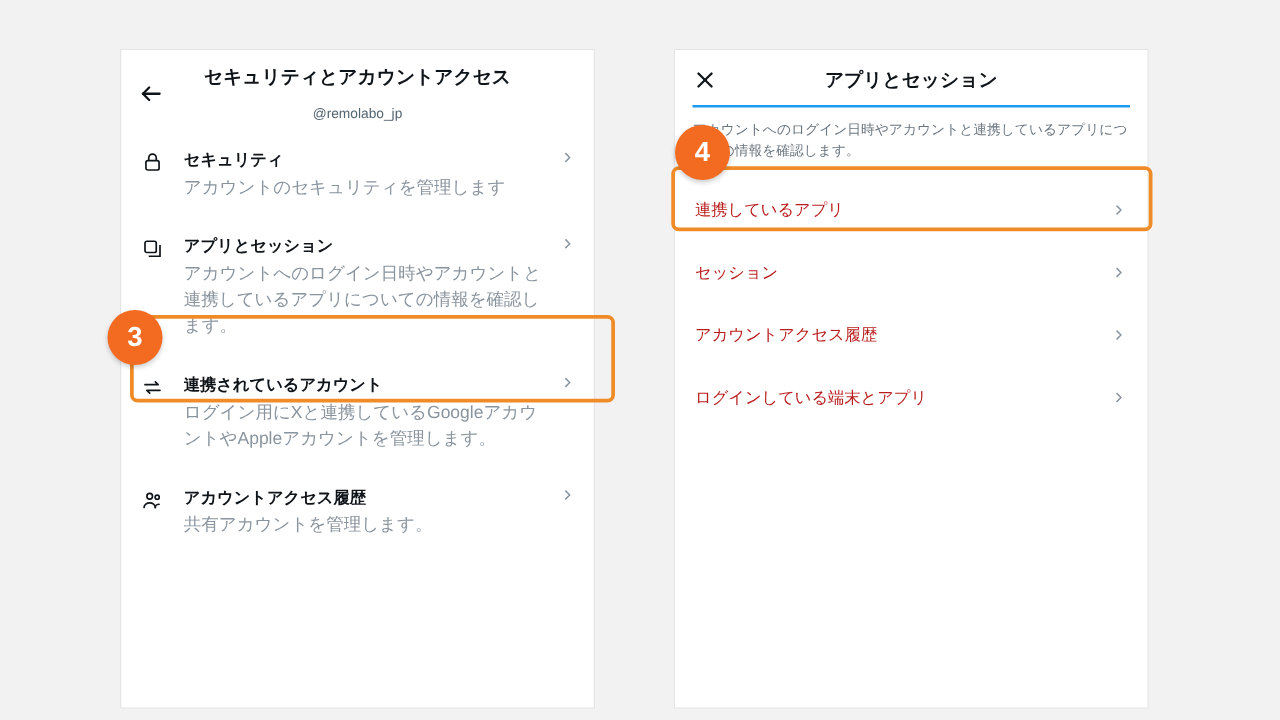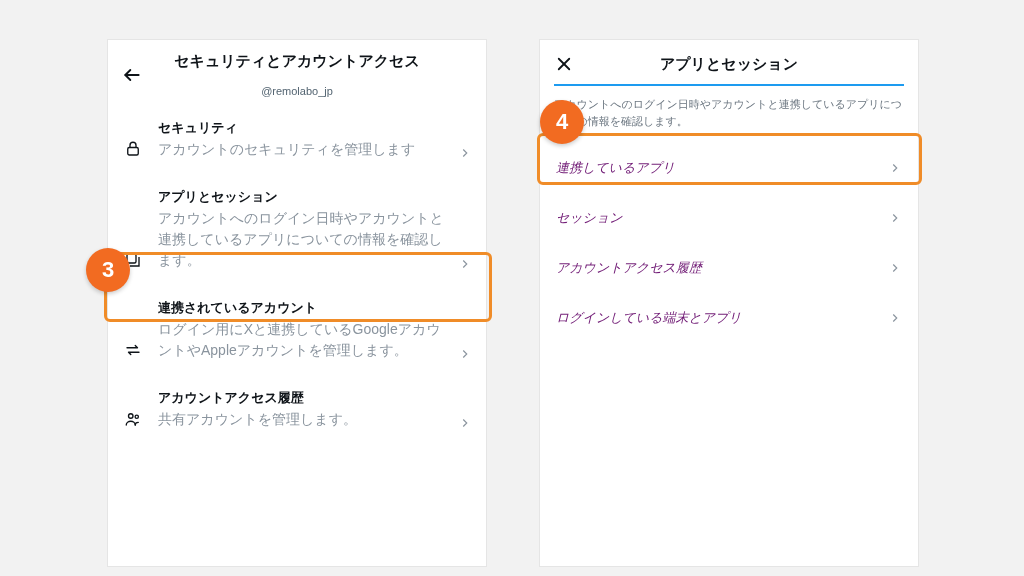--- a/index.html
+++ b/index.html
@@ -9,21 +9,21 @@
     background: #f2f2f2;
     font-family: -apple-system, "Hiragino Sans", "Hiragino Kaku Gothic ProN", Meiryo, sans-serif;
     position: relative;
     overflow: hidden;
   }
   .panel {
     position: absolute;
     background: #fff;
     border: 1px solid #e5e5e5;
   }
-  .panel-left  { left: 107px; top: 39px; width: 380px; height: 528px; }
+  .panel-left  { left: 96px; top: 39px; width: 380px; height: 528px; }
   .panel-right { left: 539px; top: 39px; width: 380px; height: 528px; }
 
   .header {
     display: flex;
     align-items: center;
     padding: 12px 12px 8px 12px;
     gap: 12px;
   }
   .header-center { flex: 1; text-align: center; }
   .header-title { font-size: 15px; font-weight: 700; color: #0f1419; }
@@ -37,21 +37,21 @@
 
   .intro {
     padding: 10px 14px 14px 14px;
     font-size: 11px;
     color: #6b7680;
     line-height: 1.5;
   }
 
   .nav-item {
     display: flex;
-    align-items: flex-end;
+    align-items: flex-start;
     padding: 14px 14px;
     gap: 14px;
     cursor: pointer;
   }
   .nav-icon {
     width: 22px; height: 22px;
     display: flex; align-items: center; justify-content: center;
     color: #0f1419;
     flex-shrink: 0;
   }
@@ -60,21 +60,21 @@
   .nav-desc  { font-size: 14px; color: #8a949e; line-height: 1.5; margin-top: 2px; }
   .nav-chevron { color: #8a949e; flex-shrink: 0; }
 
   .row-item {
     display: flex;
     align-items: center;
     justify-content: space-between;
     padding: 16px 16px;
     cursor: pointer;
   }
-  .row-label { font-size: 13px; color: #701a75; font-style: italic; }
+  .row-label { font-size: 13px; color: #b91c1c; }
   .row-chevron { color: #8a949e; }
 
   .blue-line {
     height: 2px;
     background: #1d9bf0;
     margin: 0 14px 0 14px;
   }
 
   .highlight {
     position: absolute;

